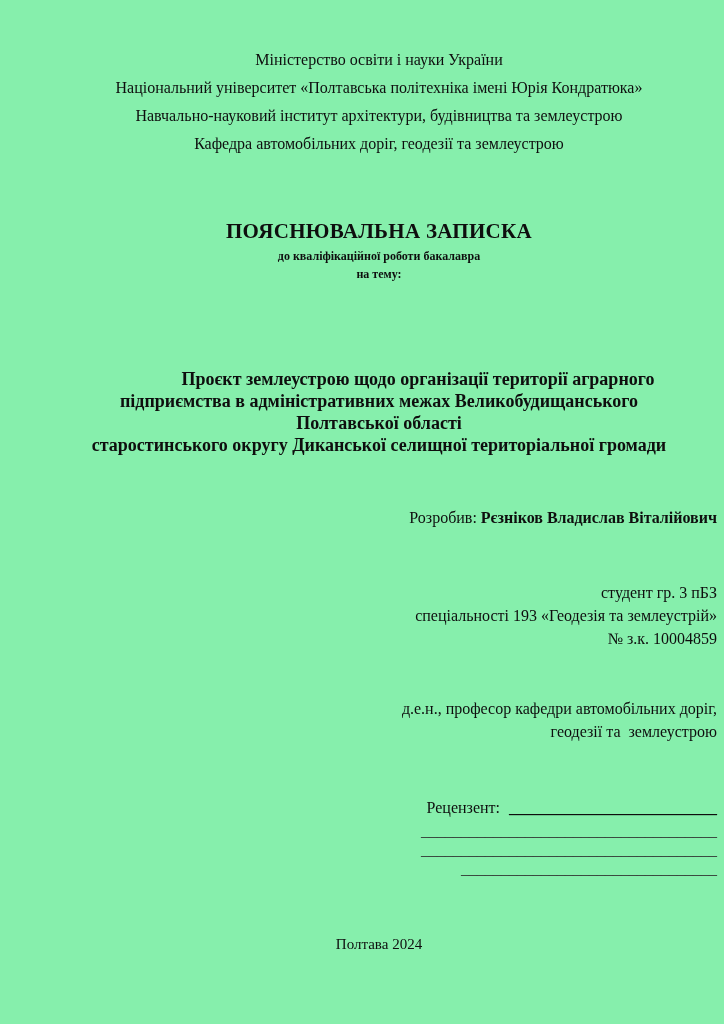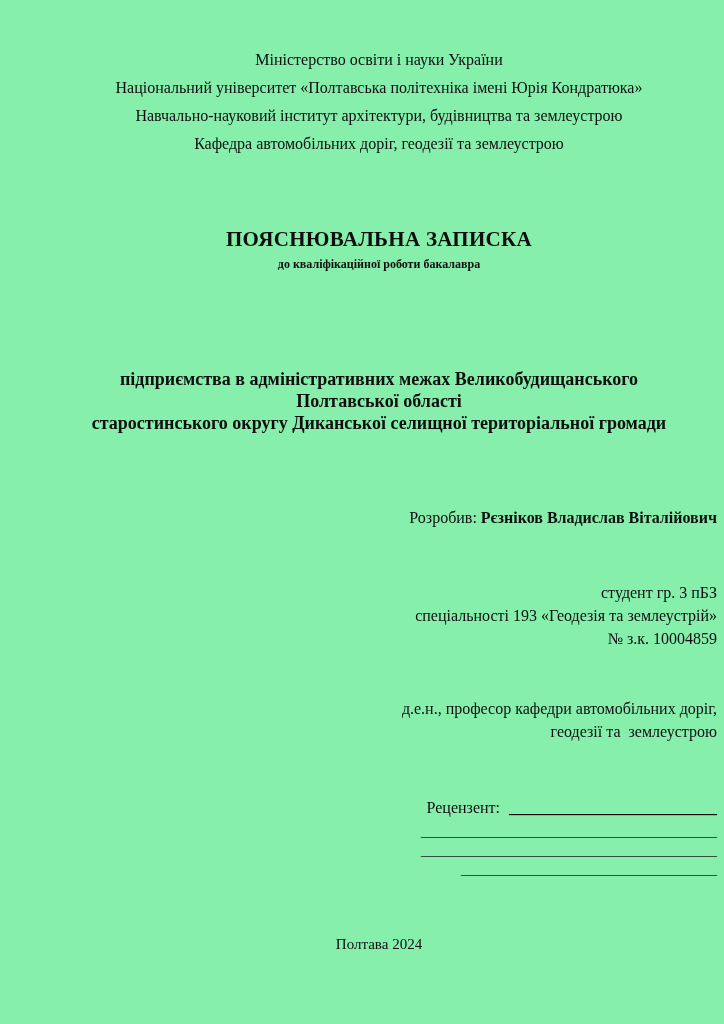--- a/index.html
+++ b/index.html
@@ -15,21 +15,21 @@
   }
   .centered-block {
     position: absolute;
     left: 34px;
     width: 690px;
     text-align: center;
   }
   .header-block { top: 46px; font-size: 16px; line-height: 28px; }
   .header-block p { margin: 0; }
 
-  .title-block { top: 226px; }
+  .title-block { top: 218px; }
   .title-block h1 {
     margin: 0;
     font-size: 21px;
     line-height: 26px;
     font-weight: bold;
     letter-spacing: 0.3px;
   }
   .title-block p {
     margin: 0;
     font-size: 12px;
@@ -71,23 +71,25 @@
   <div class="centered-block header-block">
     <p>Міністерство освіти і науки України</p>
     <p>Національний університет «Полтавська політехніка імені Юрія Кондратюка»</p>
     <p>Навчально-науковий інститут архітектури, будівництва та землеустрою</p>
     <p>Кафедра автомобільних доріг, геодезії та землеустрою</p>
   </div>
 
   <div class="centered-block title-block">
     <h1>ПОЯСНЮВАЛЬНА ЗАПИСКА</h1>
     <p class="first-sub">до кваліфікаційної роботи бакалавра</p>
+    <p>на тему:</p>
   </div>
 
   <div class="centered-block topic-block">
+    <p class="indent-first">Проєкт землеустрою щодо організації території аграрного</p>
     <p>підприємства в адміністративних межах Великобудищанського</p>
     <p>Полтавської області</p>
     <p>старостинського округу Диканської селищної територіальної громади</p>
   </div>
 
   <div class="right-col developer-block">
     <p><span>Розробив: </span><span class="bold">Рєзніков Владислав Віталійович</span></p>
   </div>
 
   <div class="right-col student-block">

